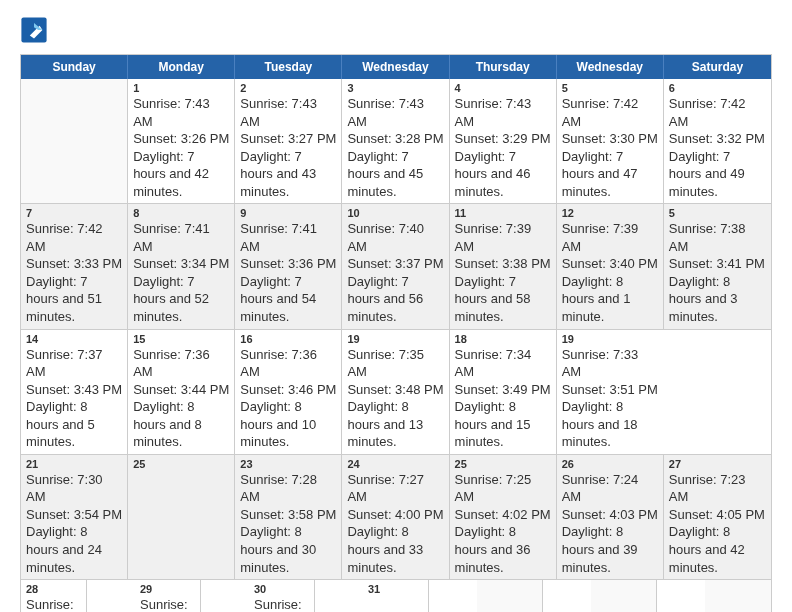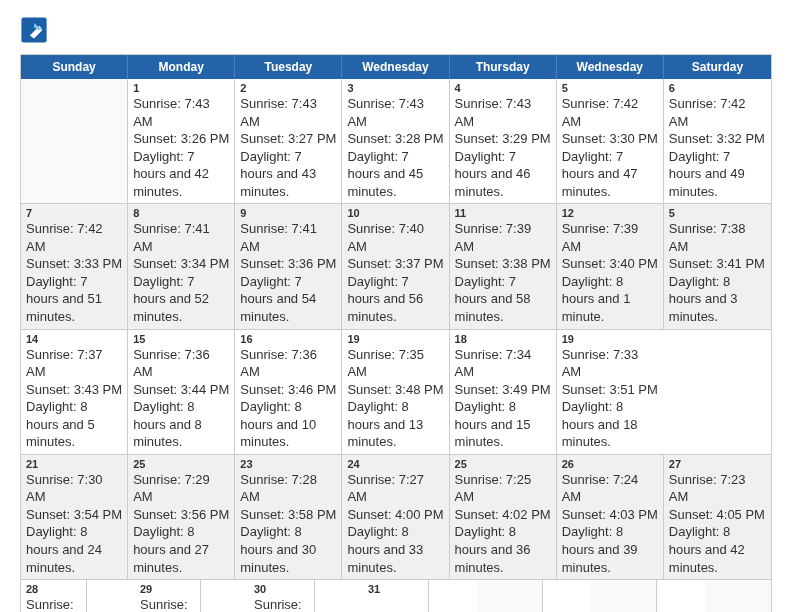--- a/index.html
+++ b/index.html
@@ -222,21 +222,20 @@
         <div class="cell-text">Sunrise: 7:33 AM<br>Sunset: 3:51 PM<br>Daylight: 8 hours and 18 minutes.</div>
           </div>
         </div>
         <div class="cal-row">
           <div class="cal-cell shaded">
             <div class="day-num">21</div>
         <div class="cell-text">Sunrise: 7:30 AM<br>Sunset: 3:54 PM<br>Daylight: 8 hours and 24 minutes.</div>
           </div>
           <div class="cal-cell shaded">
             <div class="day-num">25</div>
-        <div class="cell-text">Sunrise: 7:29 AM<br>Sunset: 3:56 PM<br>Daylight: 8 hours and 27 minutes.</div>
           </div>
           <div class="cal-cell shaded">
             <div class="day-num">23</div>
         <div class="cell-text">Sunrise: 7:28 AM<br>Sunset: 3:58 PM<br>Daylight: 8 hours and 30 minutes.</div>
           </div>
           <div class="cal-cell shaded">
             <div class="day-num">24</div>
         <div class="cell-text">Sunrise: 7:27 AM<br>Sunset: 4:00 PM<br>Daylight: 8 hours and 33 minutes.</div>
           </div>
           <div class="cal-cell shaded">

